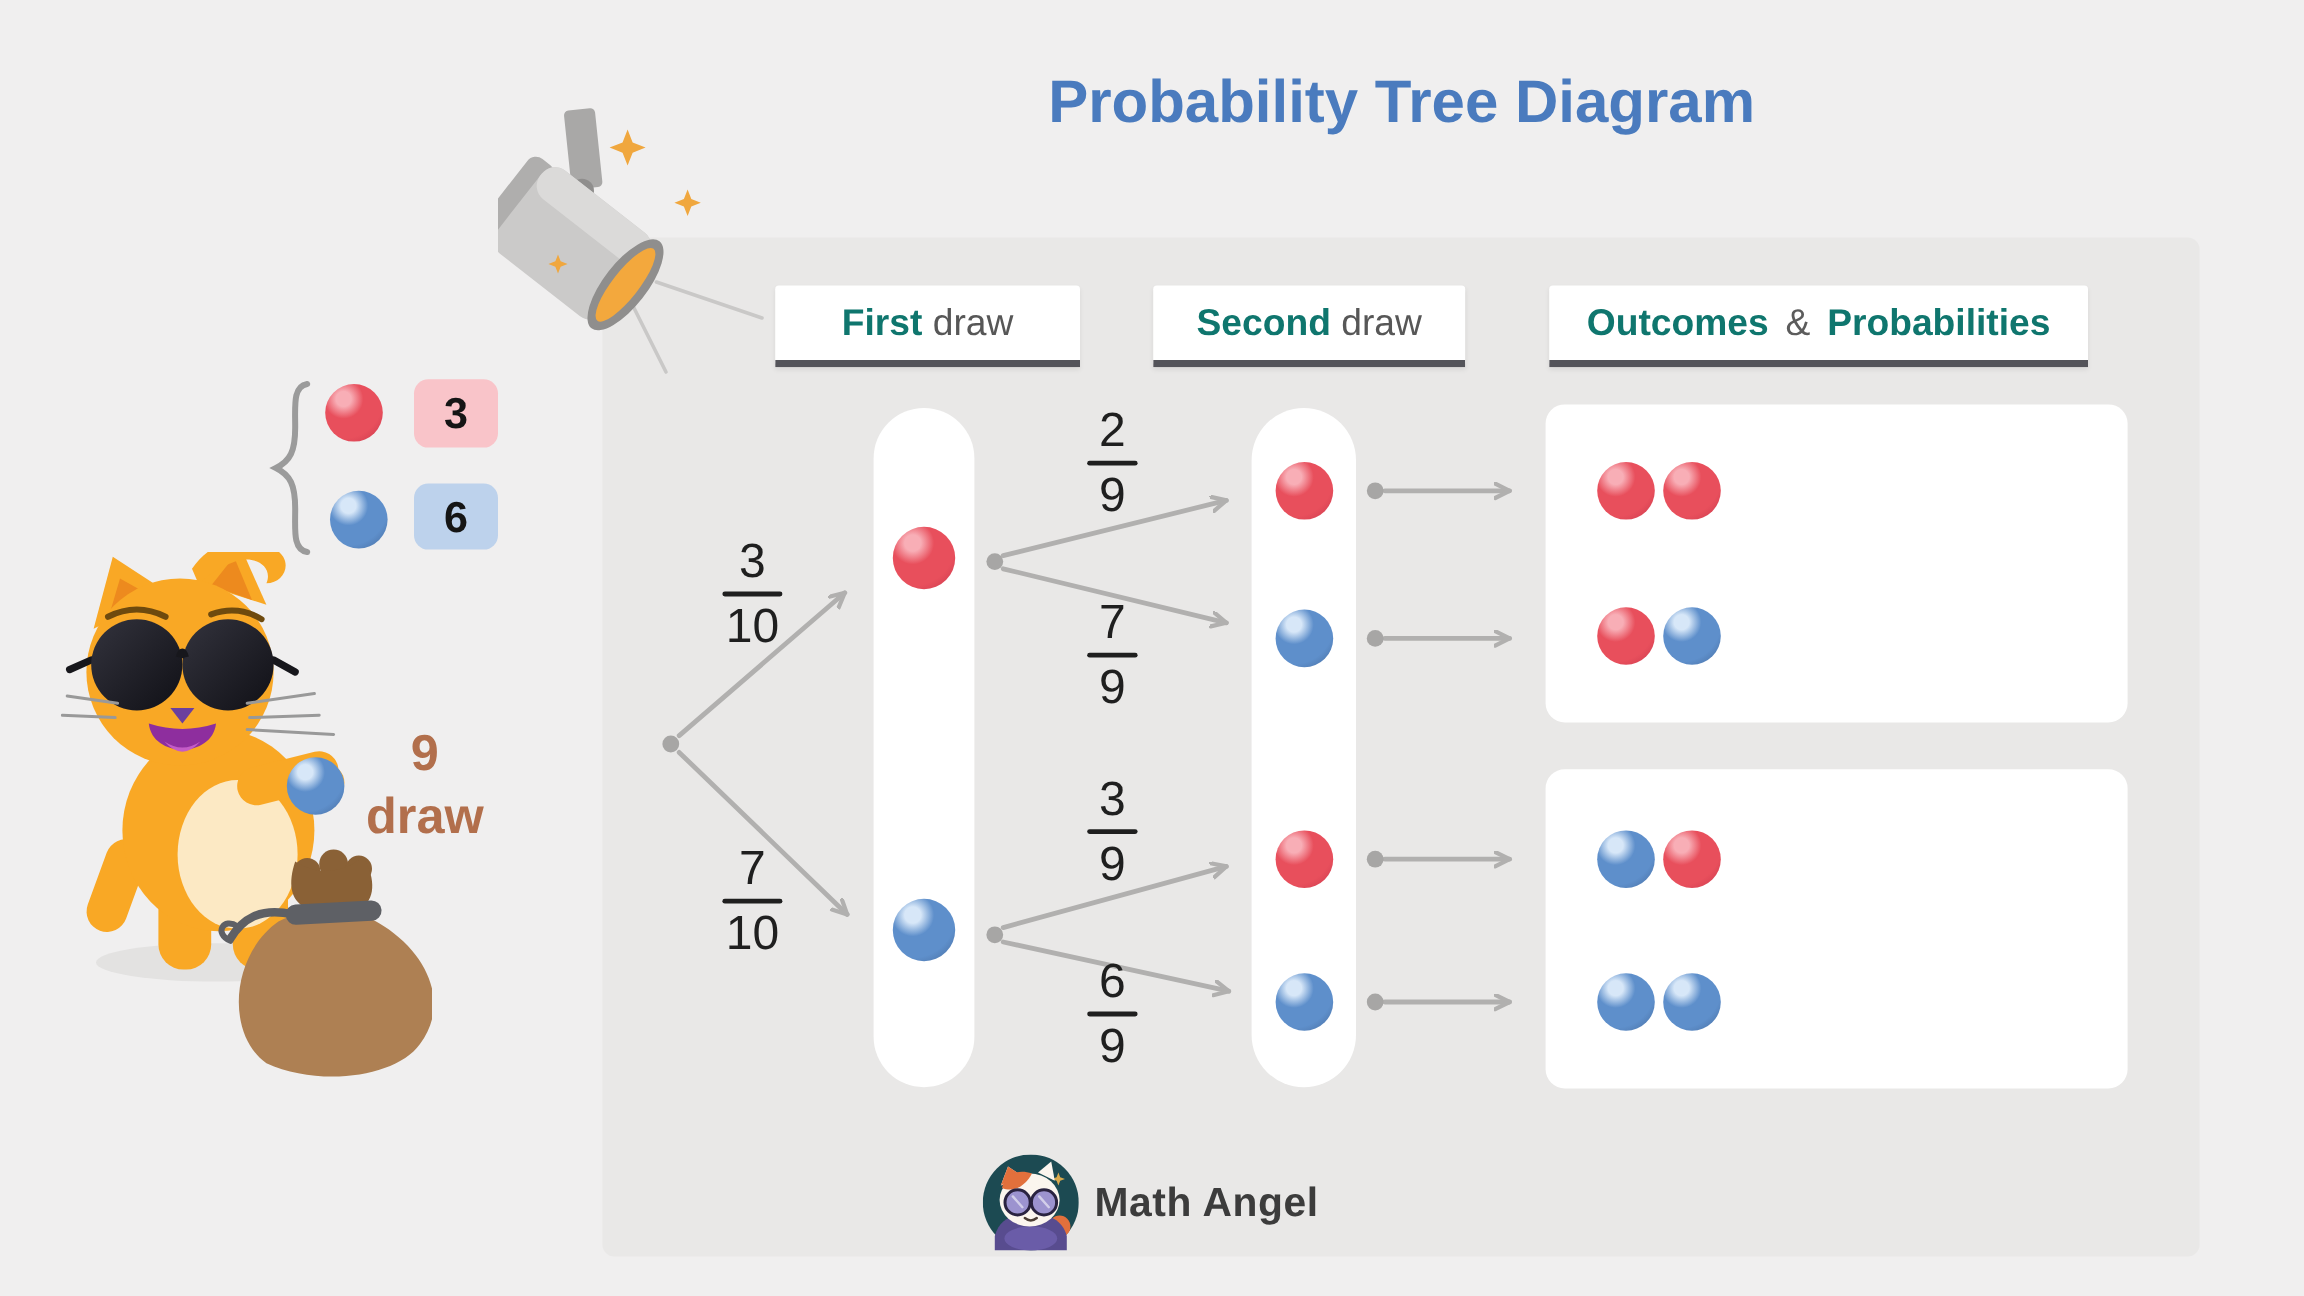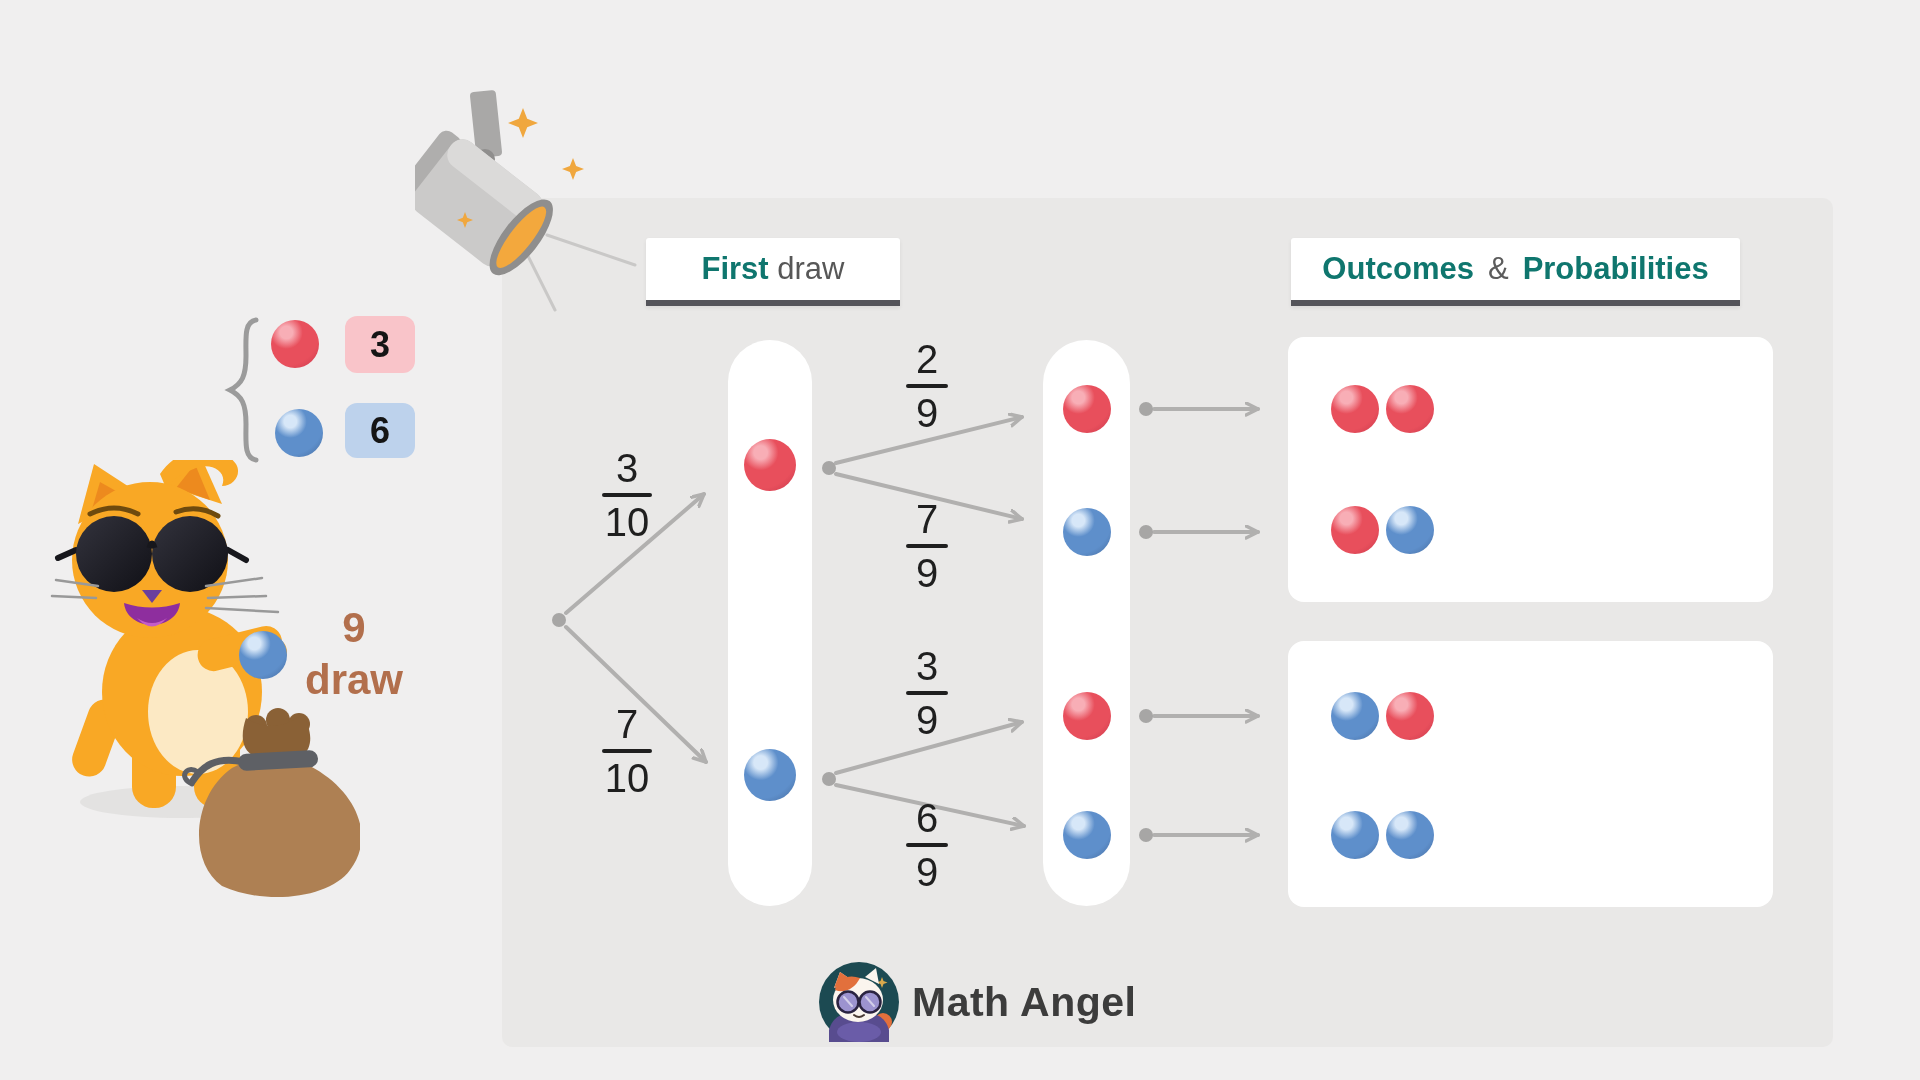--- a/index.html
+++ b/index.html
@@ -17,33 +17,34 @@
   .obox{position:absolute;left:1288px;width:485px;background:#fff;border-radius:16px;}
   .ball{position:absolute;border-radius:50%;}
   .frac{position:absolute;width:70px;text-align:center;font-size:40px;color:#1F1F1F;line-height:42px;}
   .frac .bar{height:4px;background:#1F1F1F;border-radius:2px;margin:4px auto;}
   .bar.w10{width:50px}.bar.w9{width:42px}
   .badge{position:absolute;width:70px;border-radius:12px;text-align:center;
          font-weight:bold;font-size:36px;color:#151515;}
   .nine-balls{position:absolute;left:288px;top:602px;width:132px;text-align:center;
               font-size:42px;font-weight:bold;line-height:52px;color:var(--label-brown,#B26F4C);}
   .nine-balls span{display:block;}
-  .logo-text{position:absolute;left:912px;top:976px;font-size:41px;line-height:52px;
+  .logo-text{position:absolute;left:912px;top:976px;font-size:34px;line-height:52px;
              font-weight:bold;color:#3C3C3C;letter-spacing:.5px;}
   svg{position:absolute;}
   .tree-lines line{stroke:var(--line-color,#B1B0AF);stroke-width:4;stroke-linecap:round;}
   .tree-lines circle{fill:#A7A6A5;}
 </style>
 </head>
 <body>
 
 <div class="stage">
 
   <div class="panel"></div>
 
+  <div class="title">Probability Tree Diagram</div>
 
   <svg style="left:415px;top:85px" width="260" height="230" viewBox="0 0 260 230">
     <line x1="132" y1="150" x2="220" y2="180" stroke="#C9C8C7" stroke-width="3" stroke-linecap="round"></line>
     <line x1="110" y1="165" x2="140" y2="225" stroke="#C9C8C7" stroke-width="3" stroke-linecap="round"></line>
     <rect x="58" y="6" width="26" height="66" rx="4" fill="#A9A8A7" transform="rotate(-6 71 39)"></rect>
     <circle cx="70" cy="74" r="10" fill="#8F8E8D"></circle>
       <circle cx="70" cy="74" r="4.5" fill="#606060"></circle>
     <g transform="translate(30,42) rotate(38)">
       <rect x="0" y="0" width="26" height="80" rx="9" fill="#AFAEAD"></rect>
       <rect x="16" y="-4" width="112" height="88" rx="14" fill="#CBCAC9"></rect>
@@ -51,20 +52,23 @@
       <ellipse cx="128" cy="40" rx="18" ry="46" fill="#8F8E8D"></ellipse>
       <ellipse cx="128" cy="40" rx="11" ry="38" fill="#F3A83D"></ellipse>
     </g>
     <path d="M108 23 L112.2 33.8 L123 38 L112.2 42.2 L108 53 L103.8 42.2 L93 38 L103.8 33.8 Z" fill="#F0A73E"></path>
     <path d="M158 73 L161.1 80.9 L169 84 L161.1 87.1 L158 95 L154.9 87.1 L147 84 L154.9 80.9 Z" fill="#F0A73E"></path>
     <path d="M50 127 L52.2 132.8 L58 135 L52.2 137.2 L50 143 L47.8 137.2 L42 135 L47.8 132.8 Z" fill="#F0A73E"></path>
   </svg>
 
   <div class="hdr" style="left:646px;width:254px">
     <b>First</b>&nbsp;<span>draw</span>
+  </div>
+  <div class="hdr" style="left:961px;width:260px">
+    <b>Second</b>&nbsp;<span>draw</span>
   </div>
   <div class="hdr" style="left:1291px;width:449px">
     <b>Outcomes</b><span class="amp">&amp;</span><b>Probabilities</b>
   </div>
 
   <svg style="left:222px;top:316px" width="44" height="148" viewBox="0 0 44 148">
     <path d="M34 4 C22 6 24 22 24 40 C24 60 20 68 8 74 C20 80 24 88 24 108 C24 126 22 142 34 144" fill="none" stroke="#9B9B9B" stroke-width="5" stroke-linecap="round"></path>
   </svg>
   <span class="ball" style="left: 271px; top: 320px; width: 48px; height: 48px; background: radial-gradient(circle at 32% 26%, rgb(248, 174, 182) 0px, rgb(248, 174, 182) 13%, rgb(232, 79, 92) 34%, rgb(232, 79, 92) 68%, rgb(200, 55, 75) 100%);"></span>
   <div class="badge" style="left: 345px; top: 316px; height: 57px; line-height: 57px; background: rgb(249, 196, 201);">

